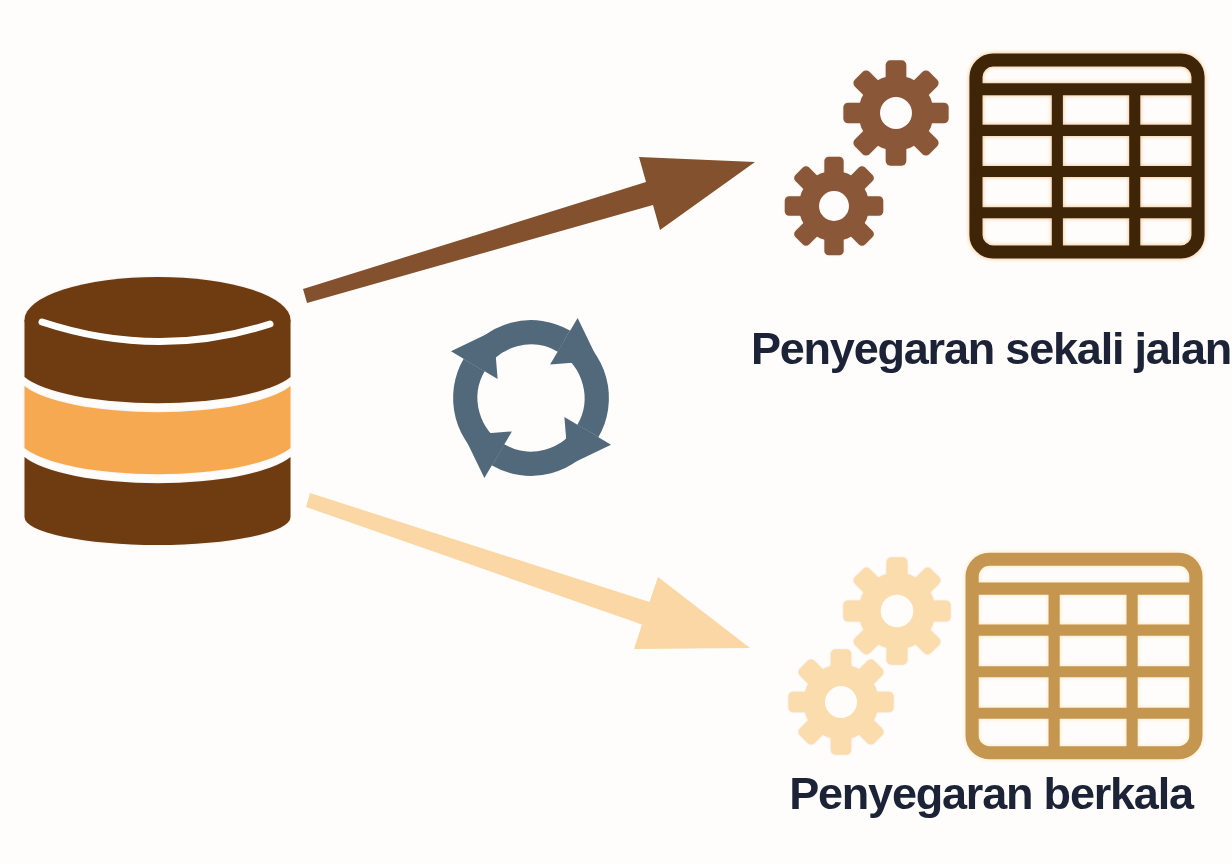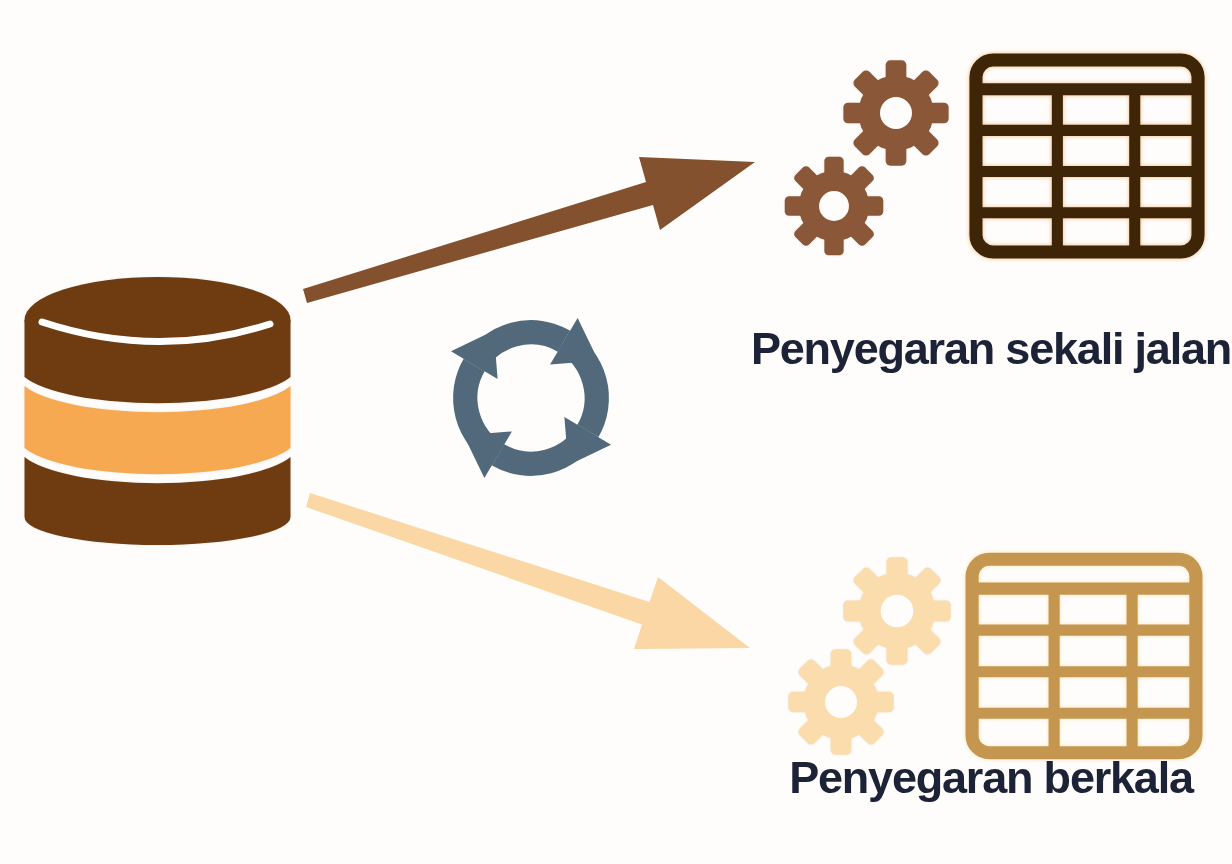--- a/index.html
+++ b/index.html
@@ -18,21 +18,21 @@
     left: 750px;
     width: 482px;
     text-align: center;
     font-size: 45px;
     font-weight: 800;
     letter-spacing: -1.2px;
     line-height: 1.0;
     white-space: nowrap;
   }
   .label-one-time { top: 326px; }
-  .label-periodic { top: 755px; }
+  .label-periodic { top: 771px; }
   .glow-dark  { filter: drop-shadow(0 0 2px rgba(235,150,55,0.65)); }
   .glow-gold  { filter: drop-shadow(0 0 2px rgba(252,226,180,0.9)); }
   .soft-edge  { filter: drop-shadow(0 0 1px rgba(0,0,0,0.08)); }
 </style>
 </head>
 <body>
 
 <svg width="0" height="0" style="position:absolute" aria-hidden="true">
   <defs>
 

